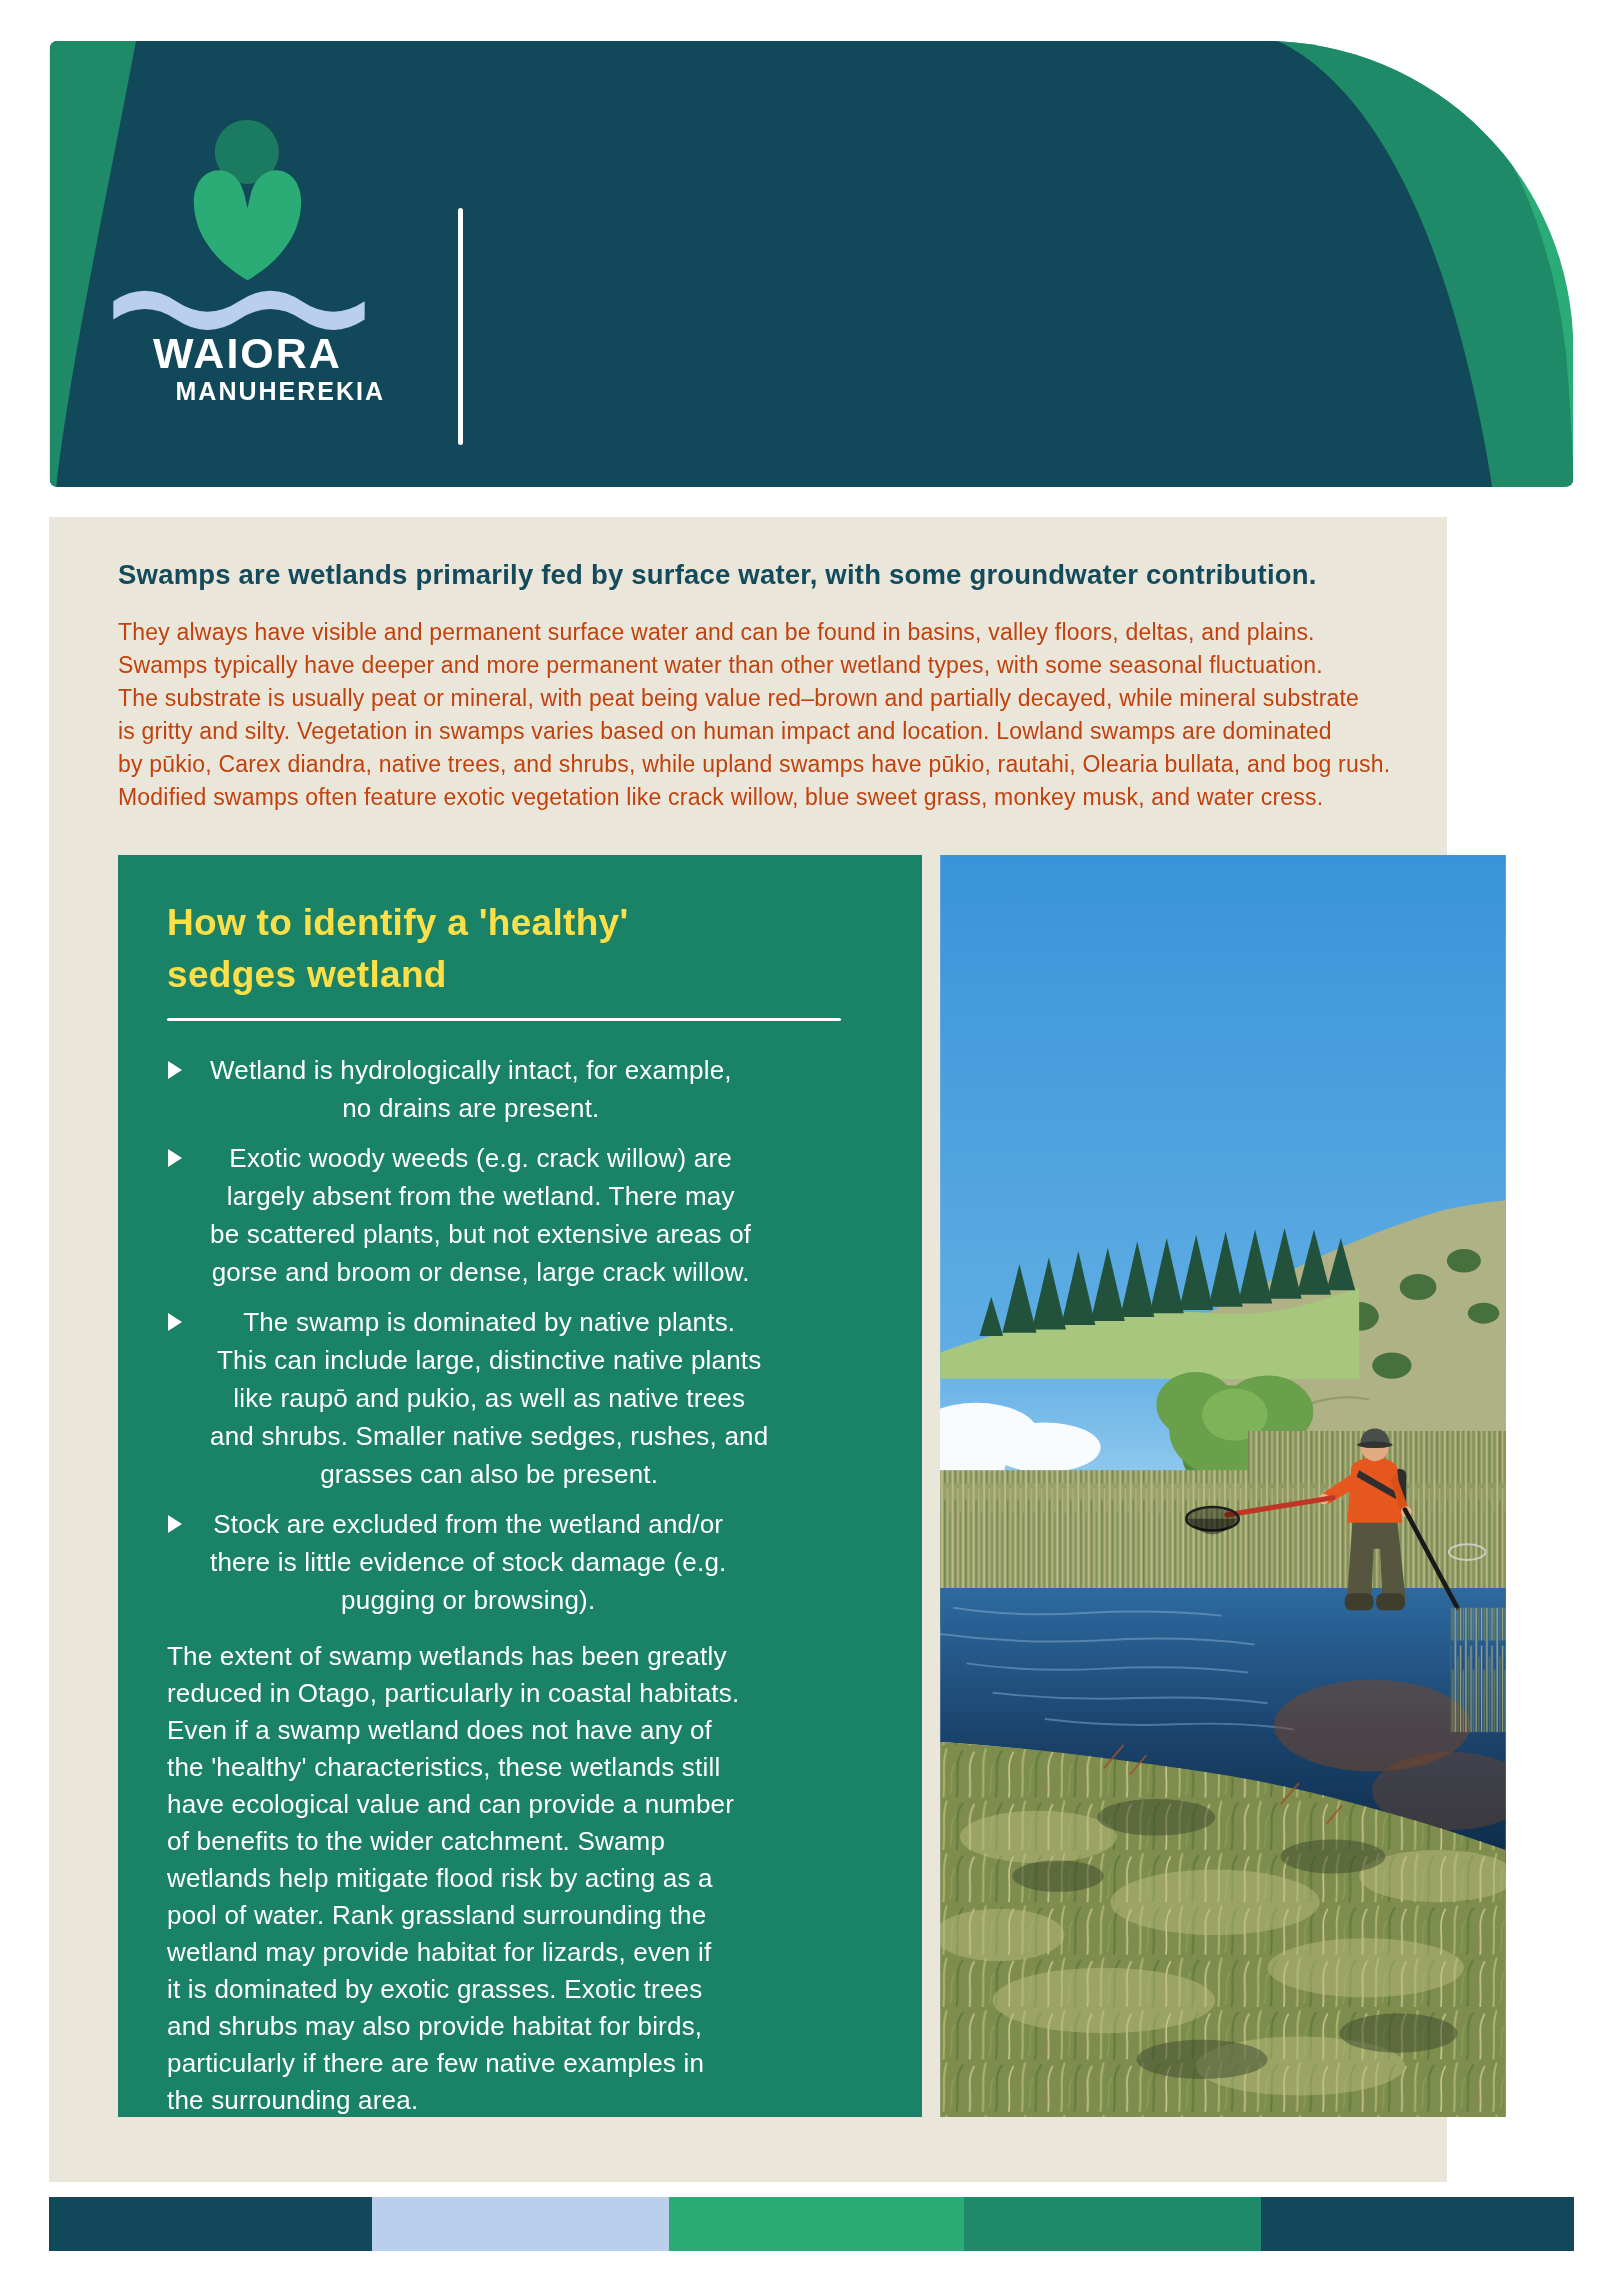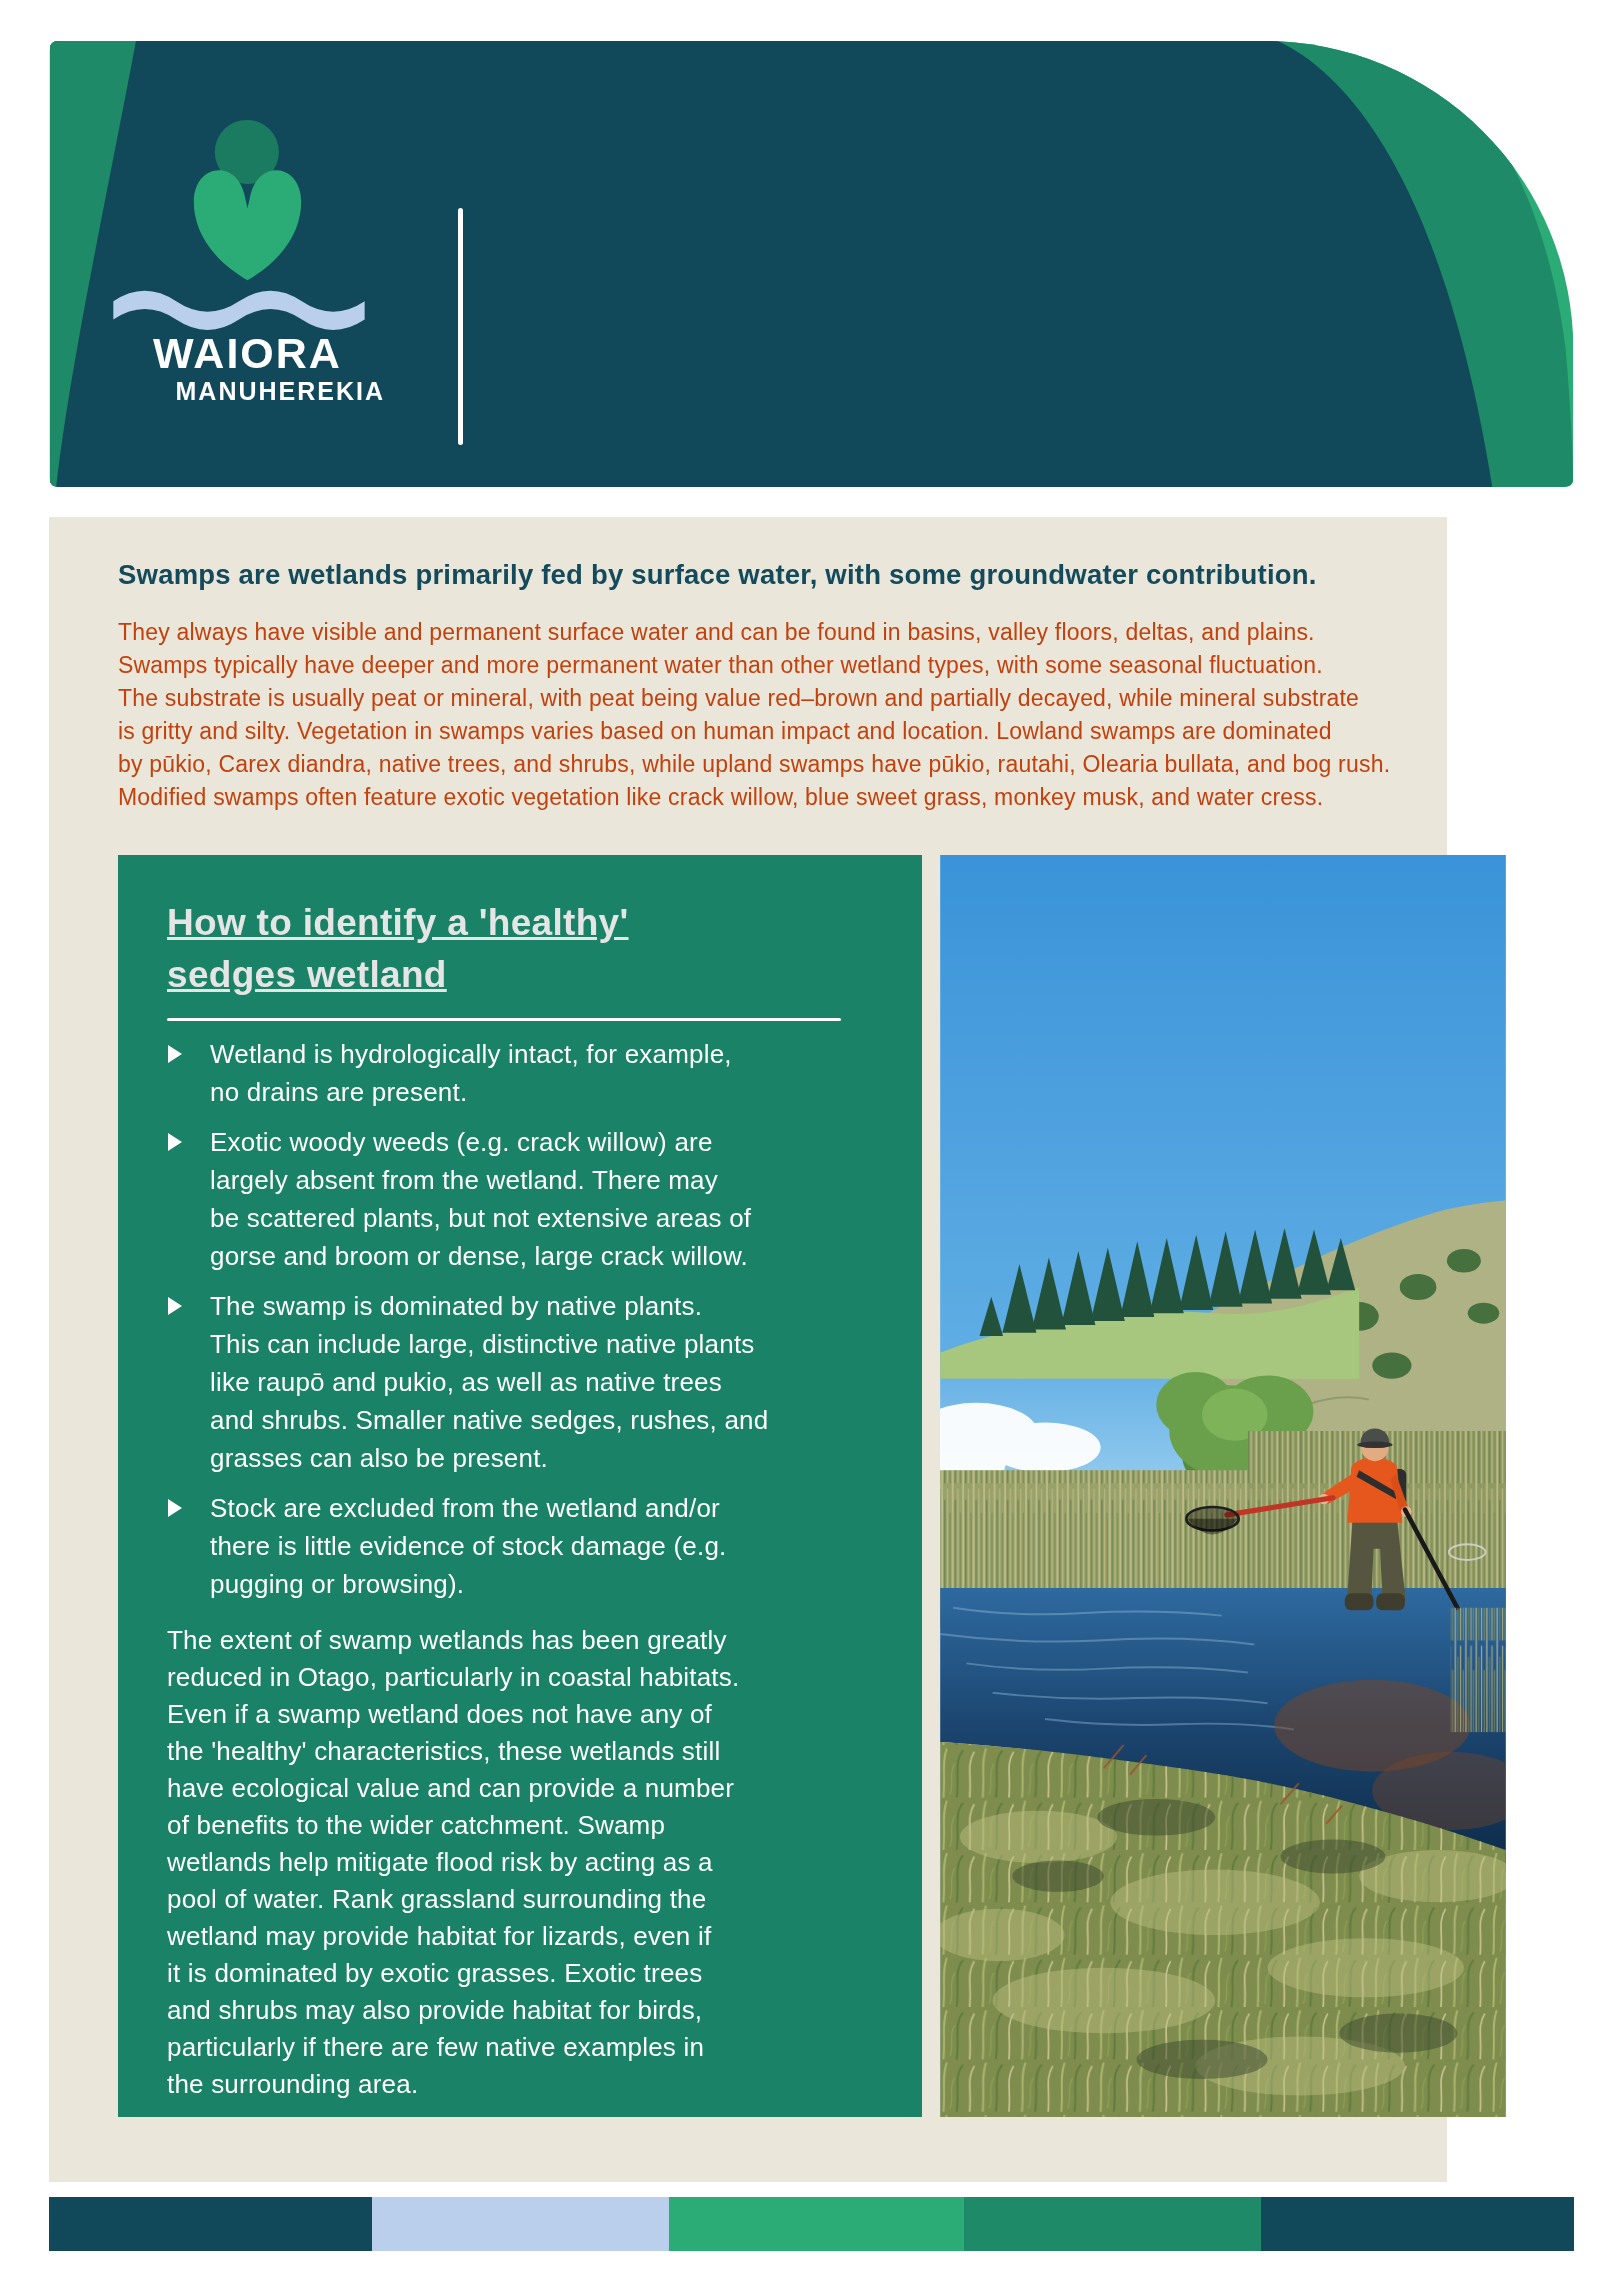--- a/index.html
+++ b/index.html
@@ -36,23 +36,23 @@
   .intro-body { margin-top:23.6px; }
   .intro-body .line { color:#c2410c; font-size:23px; line-height:33px; letter-spacing:0.2px; white-space:nowrap; }
 
   .columns { display:flex; gap:18.3px; margin-top:41px; }
 
   
   .panel {
     width:804px; height:1262px; background:#1A8266; flex:none;
     padding:42px 36px 0 49px; overflow:hidden;
   }
-  .panel-heading { color:#e5e5e5; font-size:37px; line-height:52px; font-weight:bold; letter-spacing:0.3px;text-decoration:underline; }
+  .panel-heading { color:#fde047; font-size:37px; line-height:52px; font-weight:bold; letter-spacing:0.3px; }
   .panel-underline { width:674px; max-width:100%; height:3.9px; background:#fff; border-radius:2px; margin-top:17px; }
-  .bullets { margin-top:14px; }
+  .bullets { margin-top:30px;text-align:center; }
   .bullet { display:flex; margin-bottom:11.8px; }
   .arrow-col { width:43px; flex:none; padding-left:1.3px; }
   .tri {
     width:0; height:0; margin-top:9.8px;
     border-top:9.2px solid transparent; border-bottom:9.2px solid transparent;
     border-left:14.4px solid #ffffff;
   }
   .bullet .line, .closing .line { color:#fff; font-size:26px; letter-spacing:0.2px; white-space:nowrap; }
   .bullet .line { line-height:38px; }
   .closing { margin-top:19.6px; }

